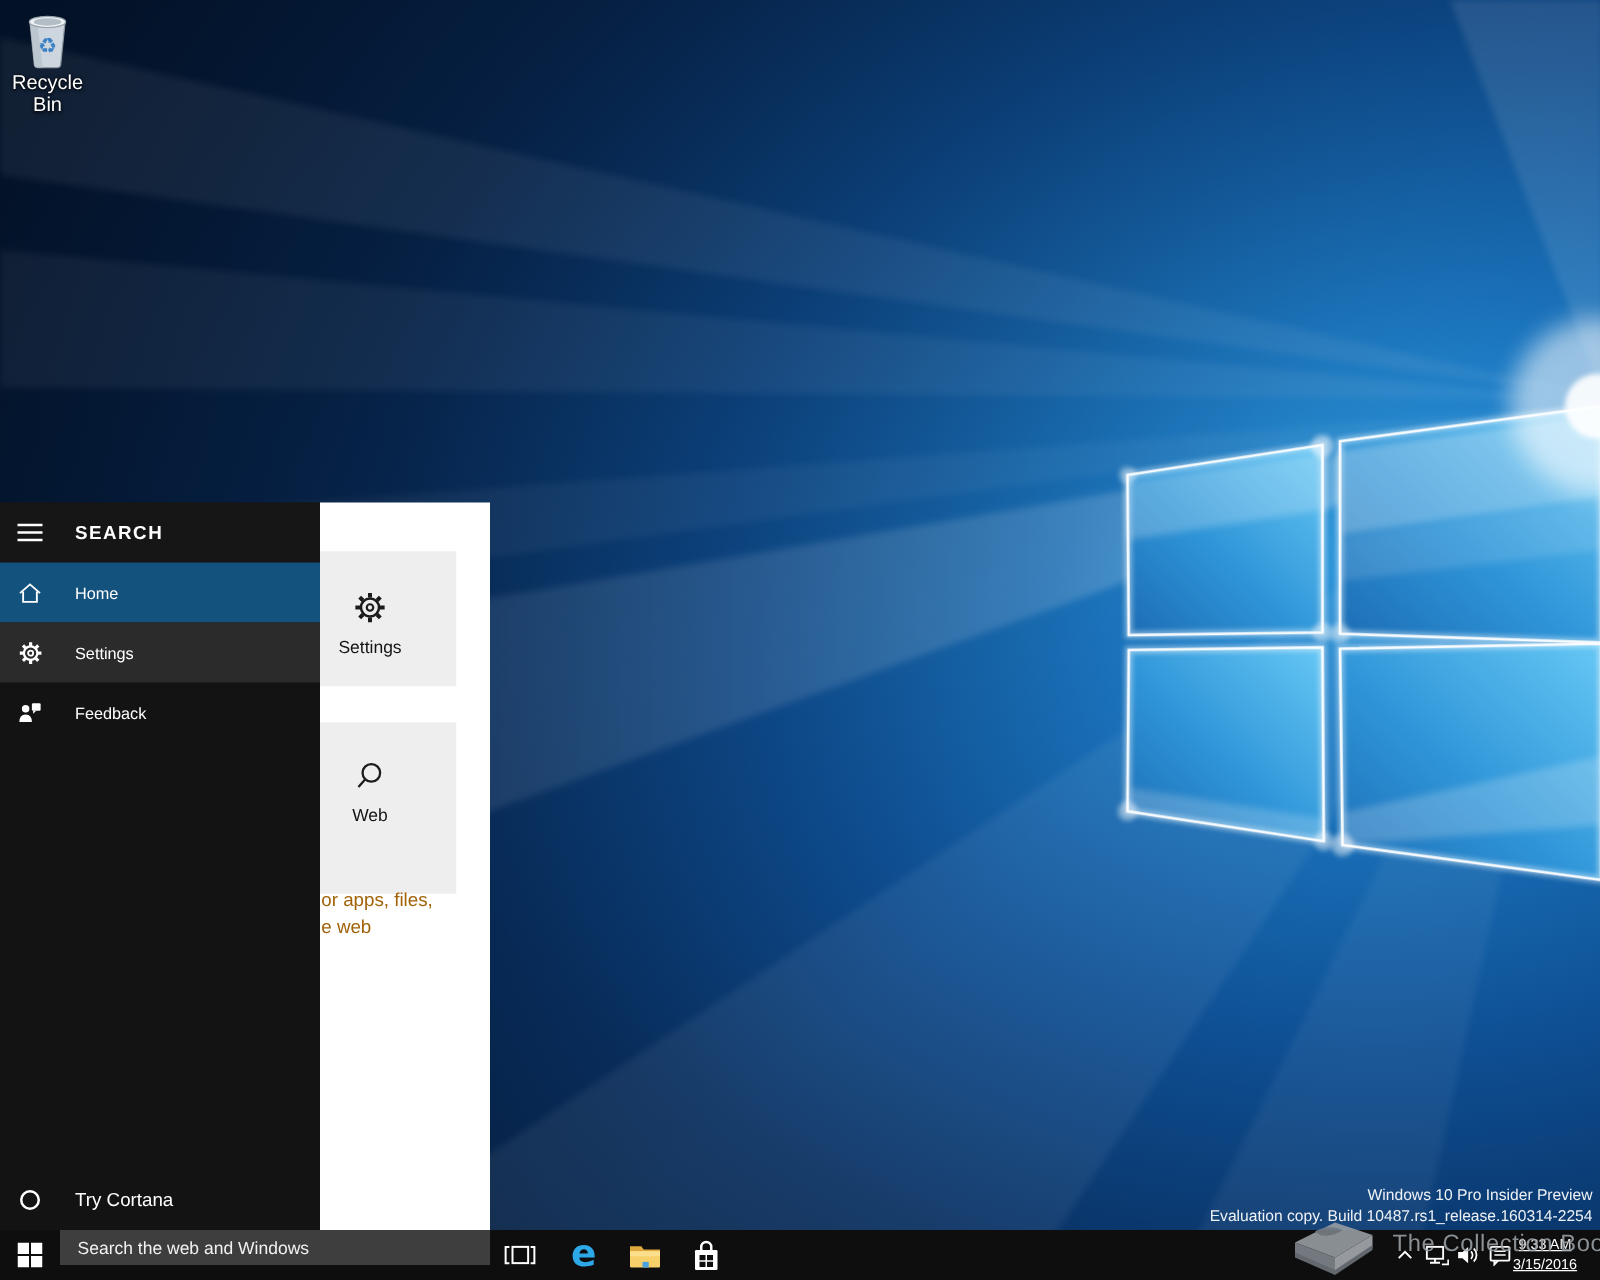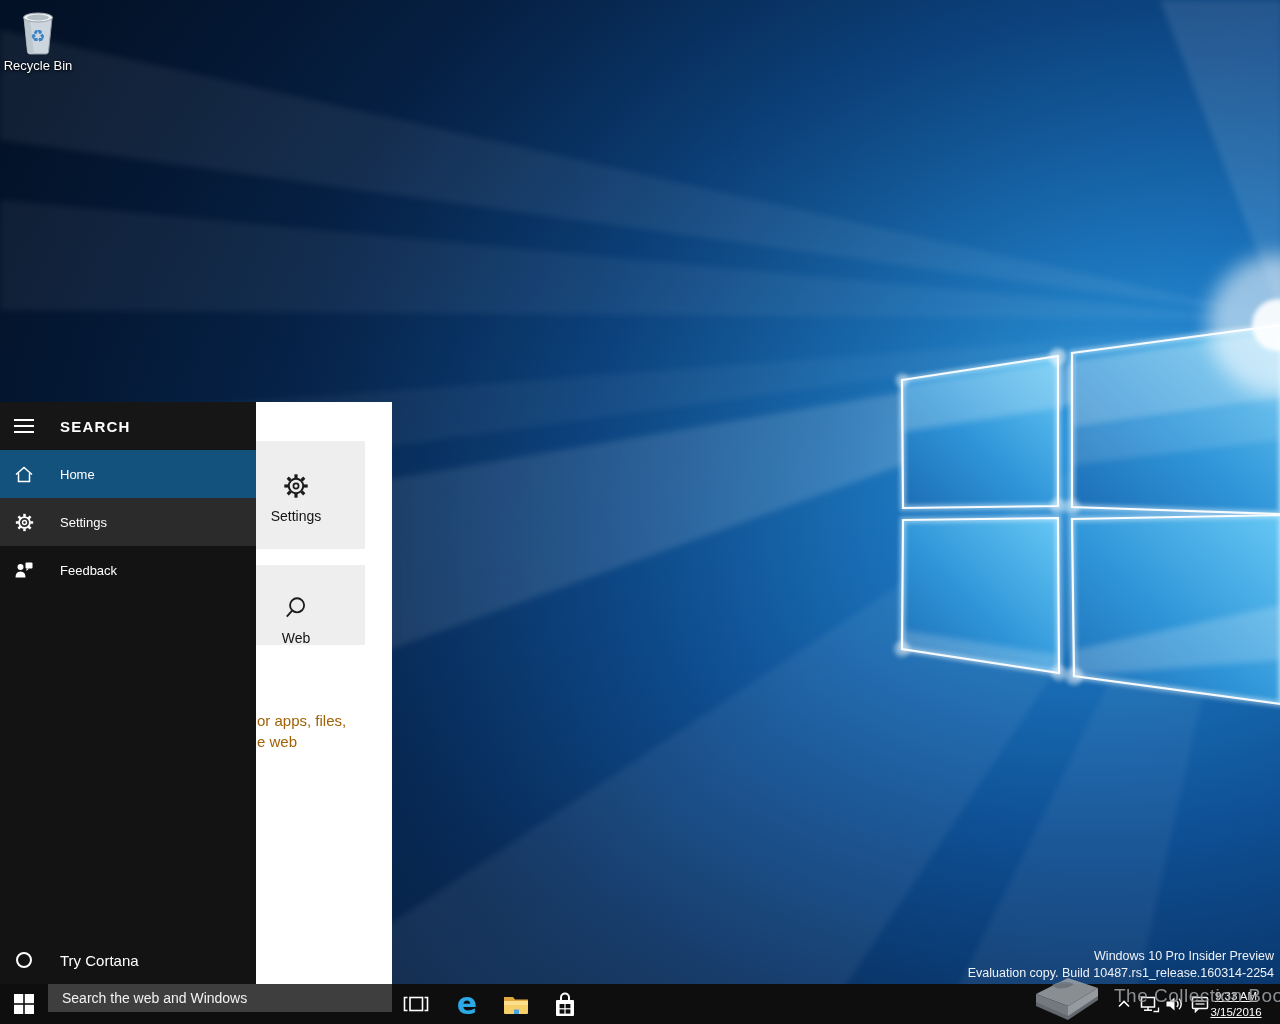--- a/index.html
+++ b/index.html
@@ -7,21 +7,21 @@
     width:1280px;height:1024px;overflow:hidden;position:relative;
     background:#04152e;
     font-family:"Liberation Sans","DejaVu Sans",sans-serif;
     -webkit-font-smoothing:antialiased;
   }
   .wallpaper{position:absolute;left:0;top:0;z-index:0;}
 
   
   .recycle-bin{position:absolute;left:2px;top:8px;width:72px;text-align:center;z-index:5;cursor:default;}
   .recycle-bin .rb-icon{display:block;margin:0 auto;}
-  .rb-label{display:block;margin-top:2px;font-size:13px;color:#fff;text-shadow:0 1px 3px rgba(0,0,0,.9),0 0 2px rgba(0,0,0,.7);}
+  .rb-label{display:block;margin-top:2px;font-size:16px;color:#fff;text-shadow:0 1px 3px rgba(0,0,0,.9),0 0 2px rgba(0,0,0,.7);}
 
   
   .search-panel{position:absolute;left:0;top:402px;width:256px;height:582px;background:#131313;z-index:10;color:#fff;}
   .sp-header{height:48px;display:flex;align-items:center;background:#161616;}
   .hamburger{width:48px;height:48px;display:flex;flex-direction:column;justify-content:center;align-items:center;gap:4px;cursor:pointer;}
   .hamburger i{display:block;width:20px;height:2px;background:#fff;}
   .sp-title{font-size:15px;font-weight:bold;letter-spacing:1.2px;margin-left:12px;}
   .sp-item{height:48px;display:flex;align-items:center;font-size:13px;cursor:pointer;}
   .sp-item .icon-box{width:48px;display:flex;justify-content:center;align-items:center;flex:none;}
   .sp-item .lbl{margin-left:12px;}
@@ -30,21 +30,21 @@
   .sp-footer{position:absolute;left:0;bottom:0;width:100%;height:48px;display:flex;align-items:center;font-size:15px;cursor:pointer;}
   .sp-footer .icon-box{width:48px;display:flex;justify-content:center;align-items:center;}
   .sp-footer .lbl{margin-left:12px;}
 
   
   .results-panel{position:absolute;left:256px;top:402px;width:136px;height:582px;background:#ffffff;z-index:9;overflow:hidden;}
   .tile{position:absolute;left:0;width:109px;background:#eeeeee;cursor:pointer;}
   .tile .tile-inner{width:80px;display:flex;flex-direction:column;align-items:center;}
   .tile-settings{top:39px;height:108px;}
   .tile-settings .tile-inner{padding-top:32px;}
-  .tile-web{top:163px;height:80px;}
+  .tile-web{top:176px;height:137px;}
   .tile-web .tile-inner{padding-top:30px;}
   .tile-label{margin-top:5px;font-size:14px;color:#141414;}
   .clipped-text{position:absolute;left:1px;top:308px;font-size:15px;line-height:21px;color:#a16207;white-space:nowrap;}
 
   
   .build-watermark{position:absolute;right:6px;top:948px;z-index:6;text-align:right;color:rgba(255,255,255,.93);font-size:12.5px;line-height:17px;}
   .collection-mark{position:absolute;left:1026px;top:972px;z-index:70;display:flex;align-items:flex-start;pointer-events:none;opacity:.88;}
   .collection-text{margin-left:8px;margin-top:13px;font-size:19px;color:#9ba1a6;letter-spacing:.5px;white-space:nowrap;text-shadow:0 0 2px rgba(0,0,0,.35);}
 
   

